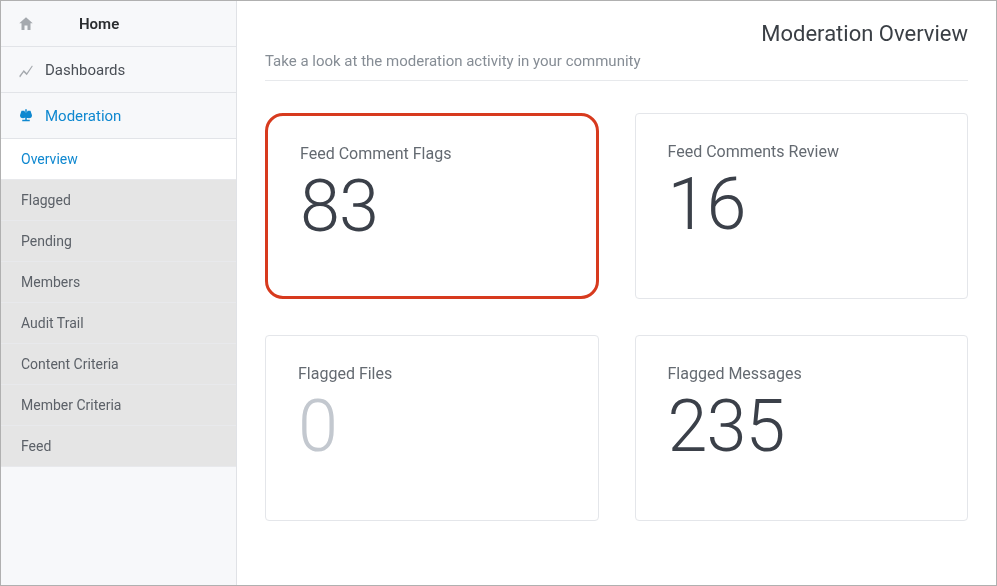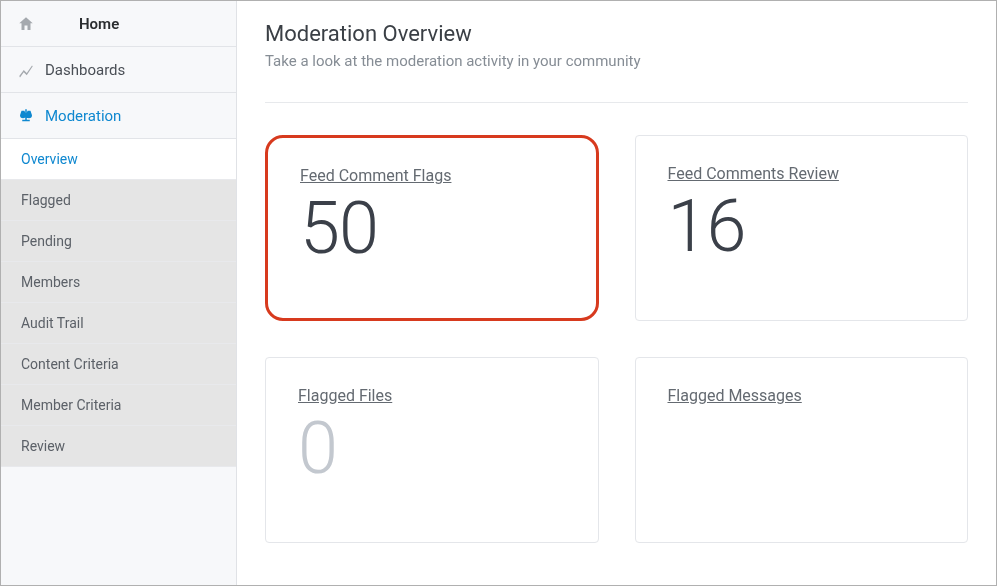--- a/index.html
+++ b/index.html
@@ -31,27 +31,27 @@
     cursor:pointer;
   }
   .nav-top-item.bold { font-weight:600; color:#2b2d30;gap:44px; }
   .nav-top-item.active { color:#0f88d0; }
   .nav-top-item .icon { width:18px; height:18px; display:inline-flex; align-items:center; justify-content:center; color:#a5a9ae; flex:none; }
   .nav-top-item.active .icon { color:#0f88d0; }
   .sub { background:#fff; border-bottom:1px solid #e8e9ec; padding-left:20px; height:41px; display:flex; align-items:center; font-size:14px; color:#5c6168; cursor:pointer; }
   .sub.alt { background:#e5e5e5; }
   .sub.active { background:#fff; color:#0f88d0; }
   .content { flex:1; background:#fff; padding:20px 28px; overflow:hidden; }
-  .page-title { font-size:22px; font-weight:400; color:#3a3f45; margin:0 0 6px; }
-  .page-sub { font-size:15px; color:#868d95; margin:0 0 32px; }
+  .page-title { font-size:22px; font-weight:400; color:#3a3f45; margin:0 0 6px;text-align:right; }
+  .page-sub { font-size:15px; color:#868d95; margin:0 0 10px; }
   .divider { border:none; border-top:1px solid #e7e9ec; margin:0 0 32px; }
   .cards { display:grid; grid-template-columns:1fr 1fr; gap:36px 36px; }
   .card { border:1px solid #e4e6ea; border-radius:4px; padding:28px 32px 24px; height:186px; position:relative; }
   .card.highlight { border:3px solid #d73a1e; border-radius:18px; }
-  .card-label { font-size:16px; color:#646a71; margin-bottom:8px;text-decoration:underline; }
+  .card-label { font-size:16px; color:#646a71; margin-bottom:8px; }
   .card-value { font-size:72px; line-height:1; font-weight:300; color:#3b4049; letter-spacing:-1px; }
   .card-value.fade { color:#c3c8cf; }
 </style>
 </head>
 <body>
 
 <div class="layout">
   <aside class="sidebar">
     <div class="nav-top-item bold">
       <span class="icon">
@@ -92,39 +92,40 @@
     <div class="sub alt">
         <span>Audit Trail</span>
       </div>
     <div class="sub alt">
         <span>Content Criteria</span>
       </div>
     <div class="sub alt">
         <span>Member Criteria</span>
       </div>
     <div class="sub alt">
-        <span>Review</span>
+        <span>Feed</span>
       </div>
   </aside>
 
   <main class="content">
     <h1 class="page-title">Moderation Overview</h1>
     <p class="page-sub">Take a look at the moderation activity in your community</p>
     <hr class="divider">
     <div class="cards">
       <div class="card highlight">
         <div class="card-label">Feed Comment Flags</div>
-        <div class="card-value">50</div>
+        <div class="card-value">83</div>
       </div>
       <div class="card">
         <div class="card-label">Feed Comments Review</div>
         <div class="card-value">16</div>
       </div>
       <div class="card">
         <div class="card-label">Flagged Files</div>
         <div class="card-value fade">0</div>
       </div>
       <div class="card">
         <div class="card-label">Flagged Messages</div>
+        <div class="card-value">235</div>
       </div>
     </div>
   </main>
 </div>
 
 </body></html>

